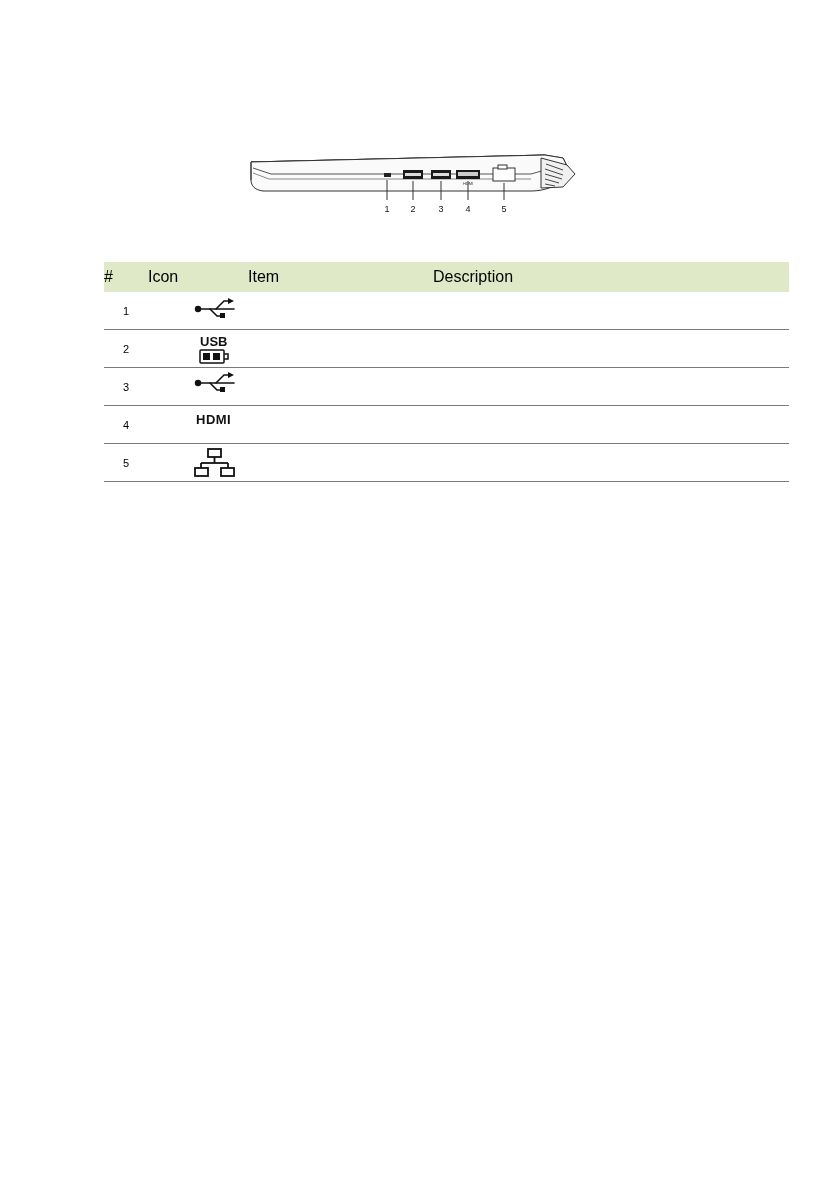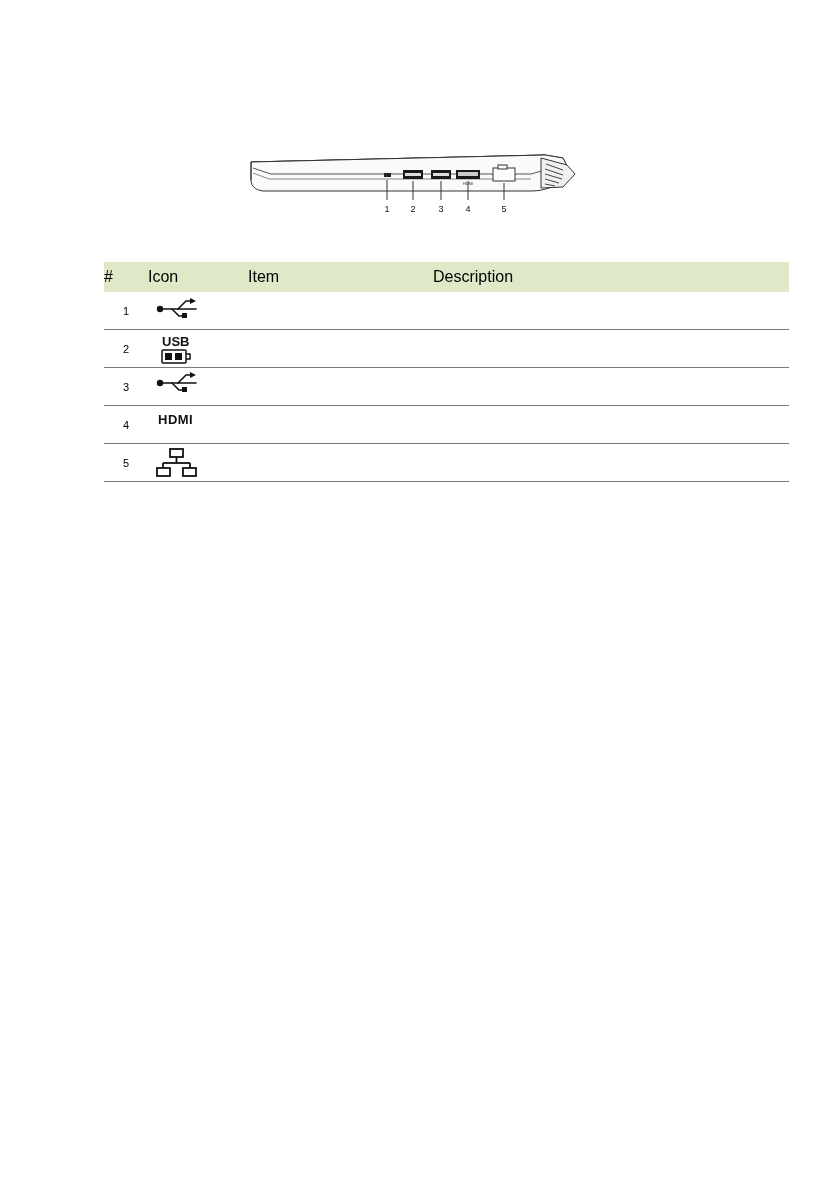--- a/index.html
+++ b/index.html
@@ -60,21 +60,21 @@
     padding-bottom: 7px;
   }
   .body-row.first td {
     border-top: none;
   }
   .cell-num {
     text-align: center;
     font-size: 11px;
   }
   .cell-icon {
-    text-align: left;
+    text-align: right;
   }
   .cell-item {
     padding-left: 4px;
   }
   .cell-desc {
     padding-left: 4px;
   }
 
   
   .icon-wrap {

